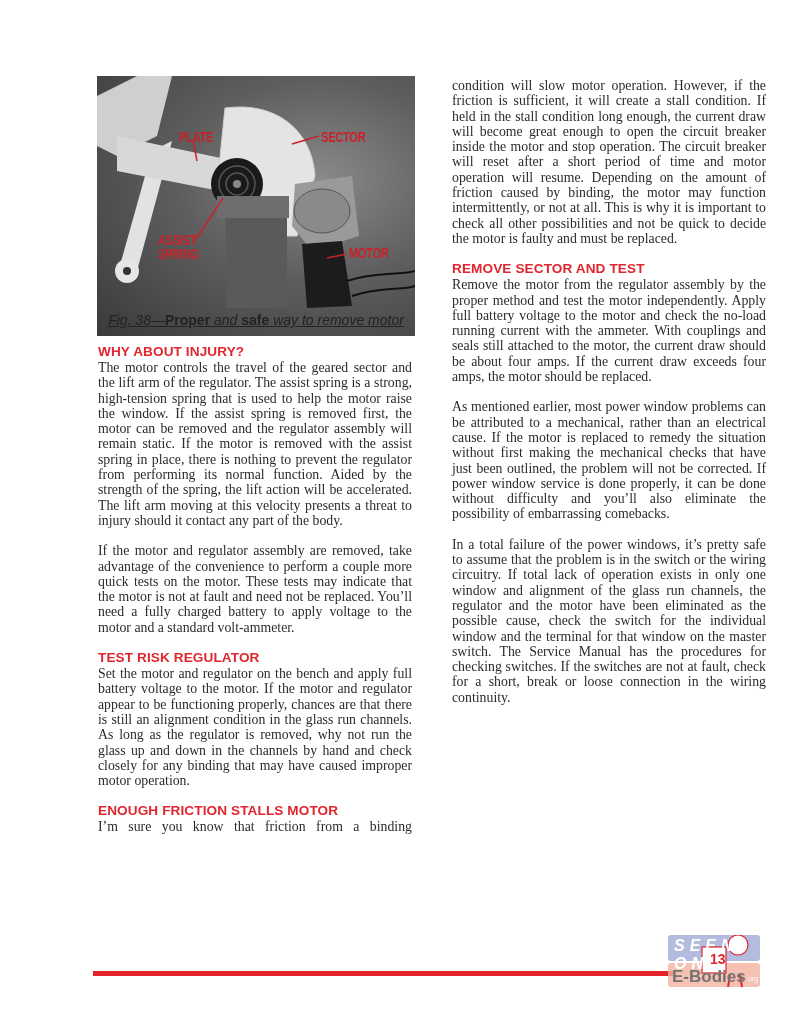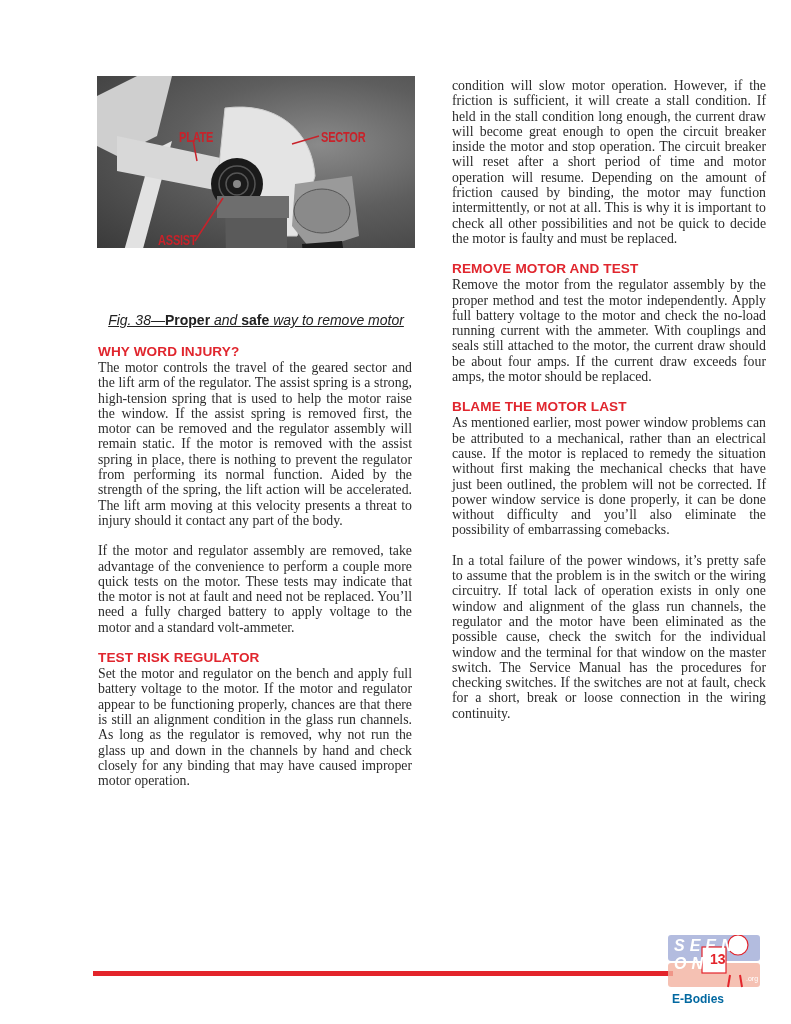--- a/index.html
+++ b/index.html
@@ -1,18 +1,18 @@
 <!DOCTYPE html>
 <html><head>
 <meta charset="utf-8">
 <style>
   html, body { margin:0; padding:0; }
   body { width:791px; height:1024px; background:#ffffff; position:relative; overflow:hidden;
          font-family:"Liberation Serif", "DejaVu Serif", serif; color:#2a2a2a; }
-  .photo { position:absolute; left:97px; top:76px; width:318px; height:172px;
+  .photo { position:absolute; left:97px; top:76px; width:318px; height:260px;
            background:radial-gradient(ellipse at 70% 40%, #8a8a8a 0%, #5e5e5e 45%, #3a3a3a 100%); overflow:hidden; }
   .caption { position:absolute; left:97px; top:312px; width:318px; text-align:center;
              font-family:"Liberation Sans", sans-serif; font-size:14px; color:#222; font-style:italic;text-decoration:underline; }
   .caption b { font-style:normal; }
   .col { position:absolute; width:314px; }
   .col-left { left:98px; top:344px; }
   .col-right { left:452px; top:78px; }
   .sec { margin:0 0 15px 0; }
   .h { font-family:"Liberation Sans", sans-serif; font-weight:bold; color:#e0262e; font-size:13.6px;
        line-height:16px; letter-spacing:0.1px; margin:0; }
@@ -63,59 +63,62 @@
   <span class="lbl" style="left:61px;top:173px;">SPRING</span>
   <span class="lbl" style="left:252px;top:172px;">MOTOR</span>
 </div>
 
 <div class="caption">
   <span>Fig. 38—</span><b>Proper</b><span> and </span><b>safe</b><span> way to remove motor</span>
 </div>
 
 <div class="col col-left">
   <div class="sec">
-    <h3 class="h">WHY WORD INJURY?</h3>
+    <h3 class="h">WHY ABOUT INJURY?</h3>
     <p class="p">The motor controls the travel of the geared sector and the lift arm of the regulator. The assist spring is a strong, high-tension spring that is used to help the motor raise the window. If the assist spring is removed first, the motor can be removed and the regulator assembly will remain static. If the motor is removed with the assist spring in place, there is nothing to prevent the regulator from performing its normal function. Aided by the strength of the spring, the lift action will be accelerated. The lift arm moving at this velocity presents a threat to injury should it contact any part of the body.</p>
   </div>
   <div class="sec">
     <p class="p">If the motor and regulator assembly are removed, take advantage of the convenience to perform a couple more quick tests on the motor. These tests may indicate that the motor is not at fault and need not be replaced. You’ll need a fully charged battery to apply voltage to the motor and a stan­dard volt-ammeter.</p>
   </div>
   <div class="sec">
     <h3 class="h">TEST RISK REGULATOR</h3>
     <p class="p">Set the motor and regulator on the bench and apply full battery voltage to the motor. If the motor and regulator appear to be functioning prop­erly, chances are that there is still an alignment condition in the glass run channels. As long as the regulator is removed, why not run the glass up and down in the channels by hand and check closely for any binding that may have caused improper motor operation.</p>
   </div>
+  <div class="sec">
+    <h3 class="h">ENOUGH FRICTION STALLS MOTOR</h3>
+    <p class="p" style="text-align:justify;text-align-last:justify;">I’m sure you know that friction from a binding</p>
+  </div>
 </div>
 
 <div class="col col-right">
   <div class="sec">
     <p class="p">condition will slow motor operation. However, if the friction is sufficient, it will create a stall condi­tion. If held in the stall condition long enough, the current draw will become great enough to open the circuit breaker inside the motor and stop opera­tion. The circuit breaker will reset after a short period of time and motor operation will resume. Depending on the amount of friction caused by binding, the motor may function intermittently, or not at all. This is why it is important to check all other possibilities and not be quick to decide the motor is faulty and must be replaced.</p>
   </div>
   <div class="sec">
-    <h3 class="h">REMOVE MOTOR AND TEST</h3>
+    <h3 class="h">REMOVE SECTOR AND TEST</h3>
     <p class="p">Remove the motor from the regulator assembly by the proper method and test the motor independ­ently. Apply full battery voltage to the motor and check the no-load running current with the am­meter. With couplings and seals still attached to the motor, the current draw should be about four amps. If the current draw exceeds four amps, the motor should be replaced.</p>
   </div>
   <div class="sec">
   </div>
   <div class="sec">
-    <h3 class="h">BLAME THE MOTOR LAST</h3>
     <p class="p">As mentioned earlier, most power window prob­lems can be attributed to a mechanical, rather than an electrical cause. If the motor is replaced to remedy the situation without first making the mechanical checks that have just been outlined, the problem will not be corrected. If power window service is done properly, it can be done without difficulty and you’ll also eliminate the possibility of embarrassing comebacks.</p>
   </div>
   <div class="sec">
     <p class="p">In a total failure of the power windows, it’s pretty safe to assume that the problem is in the switch or the wiring circuitry. If total lack of operation exists in only one window and alignment of the glass run channels, the regulator and the motor have been eliminated as the possible cause, check the switch for the individual window and the ter­minal for that window on the master switch. The Service Manual has the procedures for checking switches. If the switches are not at fault, check for a short, break or loose connection in the wiring continuity.</p>
   </div>
 </div>
 
 <div class="footer-rule"></div>
 
 <div class="badge">
   <svg width="96" height="56" viewBox="0 0 96 56">
     <rect x="0" y="0" width="92" height="26" rx="3" fill="#9aa6d4" opacity="0.75"></rect>
     <rect x="0" y="28" width="92" height="24" rx="3" fill="#f2b2a0" opacity="0.8"></rect>
     <circle cx="70" cy="10" r="10" fill="#fff" stroke="#e3242b" stroke-width="1.2"></circle>
     <rect x="34" y="12" width="24" height="26" fill="#fff" stroke="#e3242b" stroke-width="1.2"></rect>
     <line x1="62" y1="40" x2="60" y2="52" stroke="#e3242b" stroke-width="2"></line>
     <line x1="72" y1="40" x2="74" y2="52" stroke="#e3242b" stroke-width="2"></line>
   </svg>
   <span style="position:absolute;left:6px;top:2px;font-family:'Liberation Sans',sans-serif;font-weight:bold;font-style:italic;font-size:16px;color:#fff;letter-spacing:5px;">SEEN ON</span>
   <span style="position:absolute;left:42px;top:16px;font-family:'Liberation Sans',sans-serif;font-weight:bold;font-size:14px;color:#e3242b;">13</span>
-  <span style="position:absolute;left:4px;top:32px;font-family:'Liberation Sans',sans-serif;font-weight:bold;font-size:12px;color:#0369a1;margin-top:25px;">E-Bodies</span>
+  <span style="position:absolute;left:4px;top:32px;font-family:'Liberation Sans',sans-serif;font-weight:bold;font-size:17px;color:#737373;">E-Bodies</span>
   <span style="position:absolute;left:78px;top:40px;font-family:'Liberation Sans',sans-serif;font-size:7px;color:#fff;">.org</span>
 </div>
 
 </body></html>

